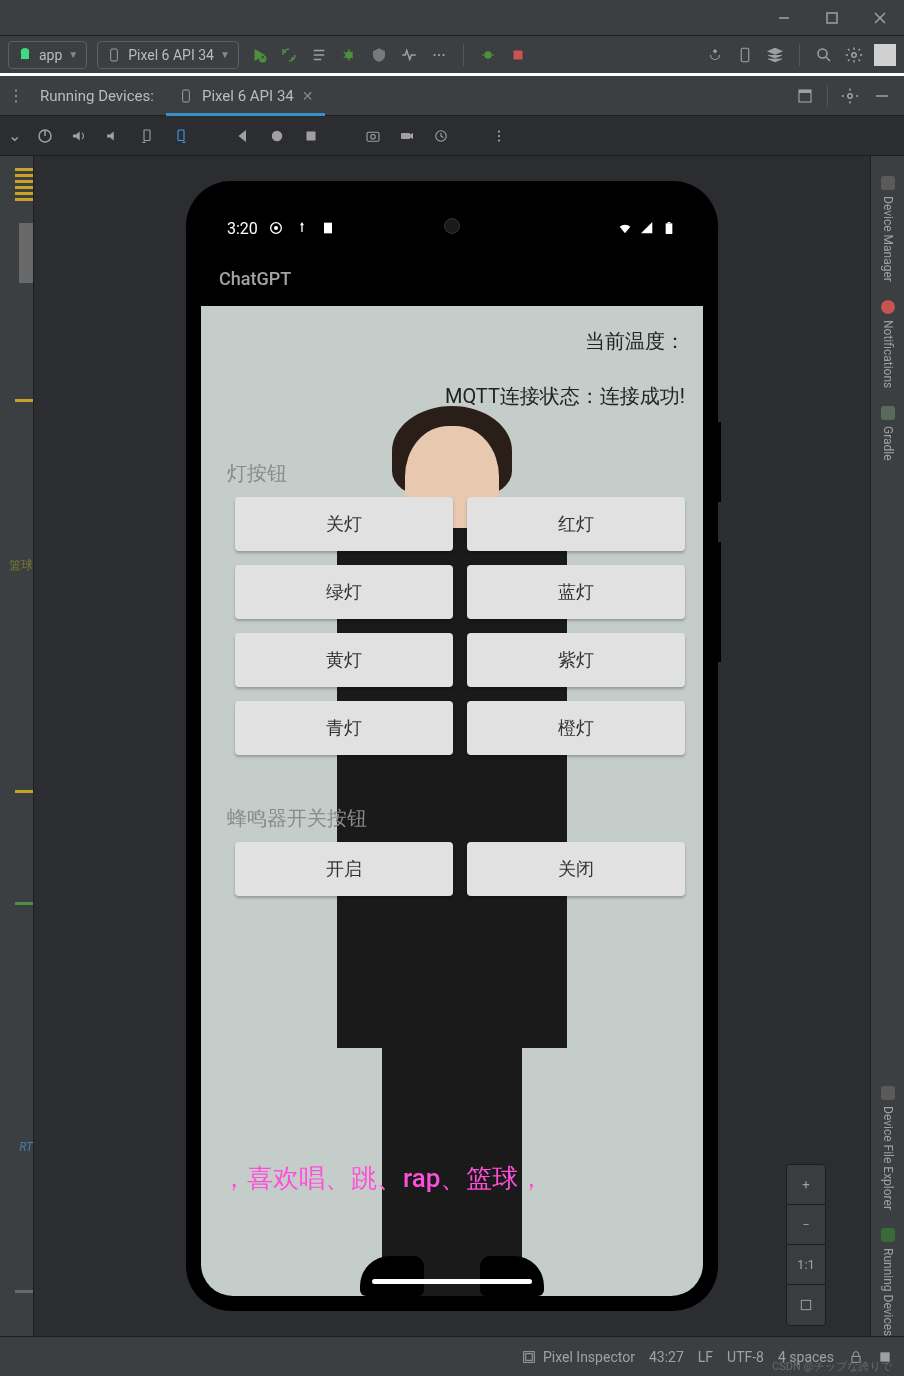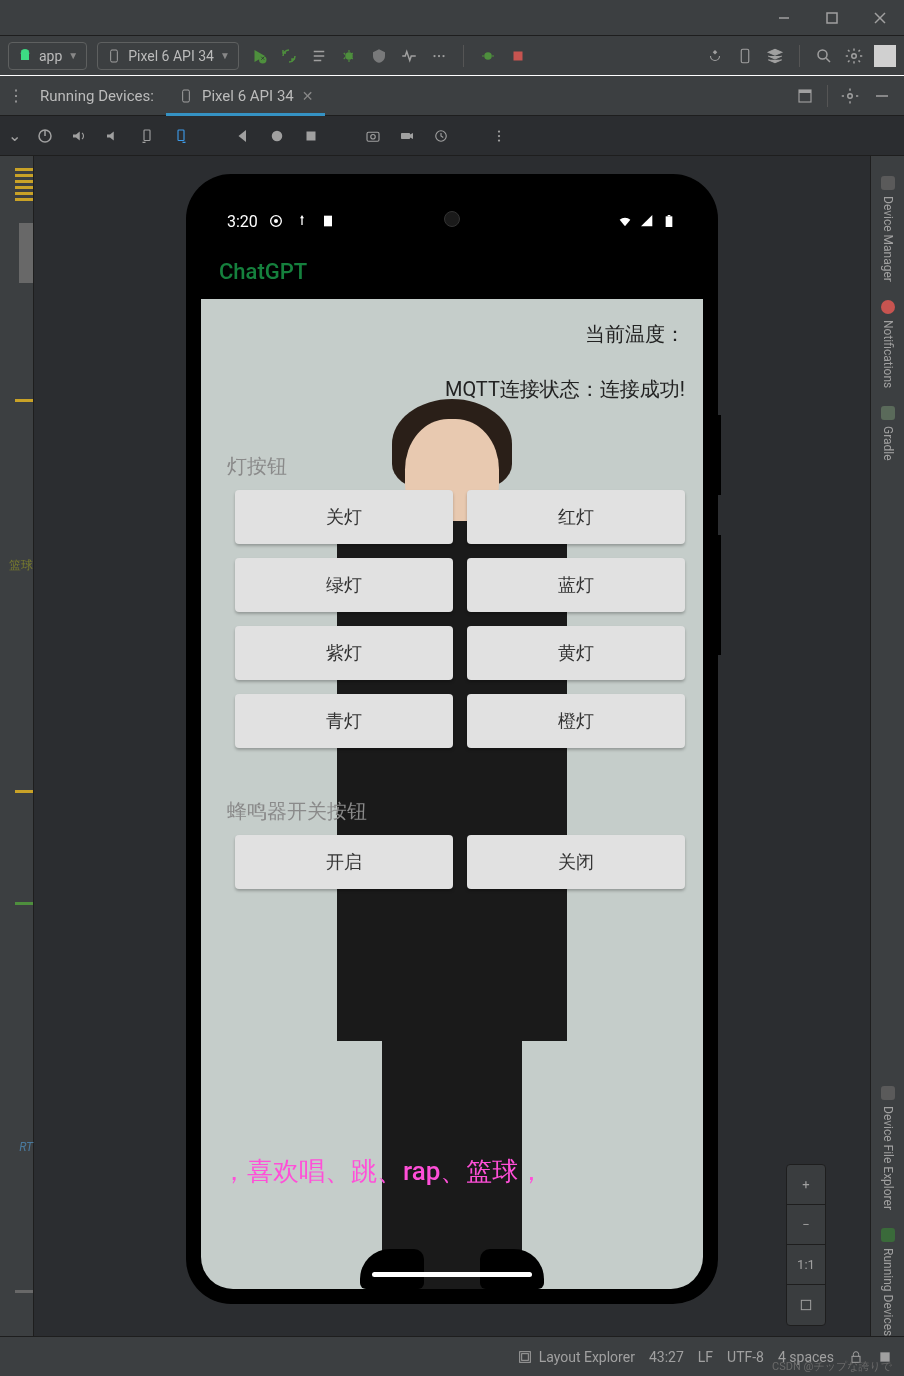--- a/index.html
+++ b/index.html
@@ -2,21 +2,21 @@
 <html><head>
 <meta charset="utf-8">
 <style>
 * { margin:0; padding:0; box-sizing:border-box; font-family:-apple-system,"Segoe UI",Roboto,sans-serif; }
 body { background:#2b2d30; color:#bbb; width:904px; height:1376px; overflow:hidden; position:relative; }
 
 .titlebar { height:36px; background:#3c3f41; display:flex; justify-content:flex-end; align-items:center; padding:0 8px; gap:16px; border-bottom:1px solid #1e1e1e; }
 .titlebar .win-btn { width:32px; height:32px; display:flex; align-items:center; justify-content:center; color:#a0a0a0; }
 .titlebar .win-btn svg { width:14px; height:14px; }
 
-.main-toolbar { height:40px; background:#3c3f41; display:flex; align-items:center; padding:0 8px; gap:10px; border-bottom:1px solid #ffffff; }
+.main-toolbar { height:40px; background:#3c3f41; display:flex; align-items:center; padding:0 8px; gap:10px; border-bottom:3px solid #ffffff; }
 .dropdown { height:28px; border:1px solid #5e6060; border-radius:4px; background:#3c3f41; display:flex; align-items:center; padding:0 8px; gap:6px; color:#bbb; font-size:14px; }
 .dropdown .arrow { font-size:10px; color:#888; }
 .android-icon { width:16px; height:16px; }
 .tool-icon { width:20px; height:20px; display:flex; align-items:center; justify-content:center; color:#a0a0a0; }
 .tool-icon svg { width:18px; height:18px; }
 .tb-spacer { flex:1; }
 .avatar { width:22px; height:22px; background:#d0d0d0; }
 
 .tab-bar { height:40px; background:#3c3f41; display:flex; align-items:center; border-bottom:1px solid #1e1e1e; padding:0 4px; }
 .tab-bar .burger { width:24px; text-align:center; color:#a0a0a0; }
@@ -51,32 +51,32 @@
 
 .zoom-controls { position:absolute; right:44px; bottom:10px; width:40px; background:rgba(60,63,65,0.9); border:1px solid #1e1e1e; border-radius:4px; display:flex; flex-direction:column; }
 .zoom-controls div { height:40px; display:flex; align-items:center; justify-content:center; color:#a0a0a0; font-size:13px; border-bottom:1px solid #1e1e1e; }
 .zoom-controls div:last-child { border-bottom:none; }
 
 .status-bar { position:absolute; bottom:0; left:0; right:0; height:40px; background:#3c3f41; border-top:1px solid #1e1e1e; display:flex; align-items:center; justify-content:flex-end; padding:0 12px; gap:14px; font-size:14px; color:#a0a0a0; }
 .status-bar .li { display:flex; align-items:center; gap:6px; }
 .watermark { position:absolute; right:12px; bottom:2px; font-size:11px; color:#6a6a6a; }
 
 
-.phone { width:530px; height:1128px; background:#000; border-radius:44px; padding:14px; margin-top:19px; position:relative; box-shadow:0 0 0 1px #000; }
+.phone { width:530px; height:1128px; background:#000; border-radius:44px; padding:14px; margin-top:26px; position:relative; box-shadow:0 0 0 1px #000; }
 .phone-side-btn { position:absolute; background:#000; }
 .phone .sb1 { right:-4px; top:240px; width:4px; height:80px; }
 .phone .sb2 { right:-4px; top:360px; width:4px; height:120px; }
 .phone-inner { width:100%; height:100%; background:#000; border-radius:32px; overflow:hidden; display:flex; flex-direction:column; position:relative; }
 .phone-camera { position:absolute; top:22px; left:50%; transform:translateX(-50%); width:16px; height:16px; background:#1a1a1a; border-radius:50%; border:1px solid #333; }
 .phone-status { height:44px; display:flex; align-items:center; justify-content:space-between; padding:0 26px; color:#fff; font-size:16px; margin-top:10px; }
 .phone-status .left { display:flex; align-items:center; gap:10px; }
 .phone-status .right { display:flex; align-items:center; gap:6px; }
 .ps-icon { width:16px; height:16px; fill:#fff; }
 
-.app-bar { height:56px; background:#000; color:#15803d; font-size:22px; font-weight:500; display:flex; align-items:center; padding:0 18px; }
+.app-bar { height:56px; background:#000; color:#a3a3a3; font-size:18px; font-weight:500; display:flex; align-items:center; padding:0 18px; }
 .app-content { flex:1; background:#c5cdca; position:relative; overflow:hidden; }
 
 .person-bg { position:absolute; inset:0; display:flex; align-items:flex-end; justify-content:center; }
 .person { width:320px; height:100%; position:relative; }
 .person .head { width:94px; height:110px; background:#e8c9b0; border-radius:46% 46% 40% 40%; position:absolute; top:120px; left:50%; transform:translateX(-50%); }
 .person .hair { width:120px; height:90px; background:#2a1f18; border-radius:54% 54% 30% 30%; position:absolute; top:100px; left:50%; transform:translateX(-50%); }
 .person .body { width:230px; height:520px; background:#1a1a1a; position:absolute; top:222px; left:50%; transform:translateX(-50%); border-radius:20px 20px 0 0; }
 .person .legs { width:140px; height:420px; background:#1a1a1a; position:absolute; top:600px; left:50%; transform:translateX(-50%); }
 .person .shoe-l, .person .shoe-r { width:64px; height:40px; background:#000; border-radius:30px 10px 6px 6px; position:absolute; bottom:0; }
 .person .shoe-l { left:68px; } .person .shoe-r { right:68px; transform:scaleX(-1); }
@@ -394,22 +394,22 @@
           </div>
           <div class="overlay">
             <div class="info-line">当前温度：</div>
             <div class="info-line">MQTT连接状态：连接成功!</div>
             <div class="section-label">灯按钮</div>
             <div class="btn-grid">
               <button>关灯</button>
               <button>红灯</button>
               <button>绿灯</button>
               <button>蓝灯</button>
+              <button>黄灯</button>
               <button>紫灯</button>
-              <button>黄灯</button>
               <button>青灯</button>
               <button>橙灯</button>
             </div>
             <div class="section-label">蜂鸣器开关按钮</div>
             <div class="btn-grid">
               <button>开启</button>
               <button>关闭</button>
             </div>
           </div>
           <div class="marquee">，喜欢唱、跳、rap、篮球，</div>
@@ -454,21 +454,21 @@
       </div>
   </div>
 </div>
 
 <div class="status-bar">
   <div class="li">
     <svg width="16" height="16" viewBox="0 0 24 24">
         <rect x="4" y="4" width="16" height="16" fill="none" stroke="#a0a0a0" stroke-width="1.5"></rect>
         <rect x="7" y="7" width="10" height="10" fill="none" stroke="#a0a0a0" stroke-width="1.5"></rect>
       </svg>
-    <span>Layout Explorer</span>
+    <span>Pixel Inspector</span>
   </div>
   <span>43:27</span>
   <span>LF</span>
   <span>UTF-8</span>
   <span>4 spaces</span>
   <svg width="16" height="16" viewBox="0 0 24 24">
       <rect x="6" y="11" width="12" height="9" fill="none" stroke="#a0a0a0" stroke-width="1.5"></rect>
       <path d="M8 11V8a4 4 0 018 0v3" fill="none" stroke="#a0a0a0" stroke-width="1.5"></path>
     </svg>
   <svg width="14" height="14" viewBox="0 0 24 24">

